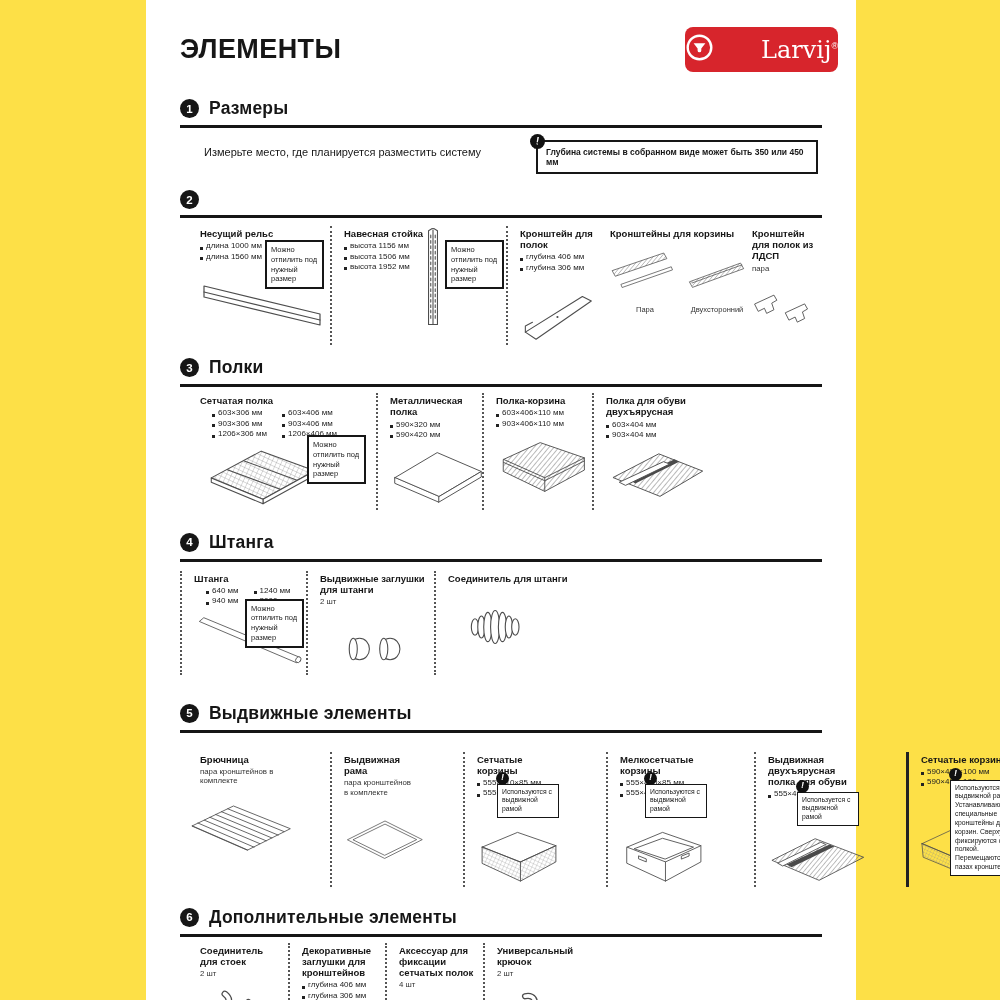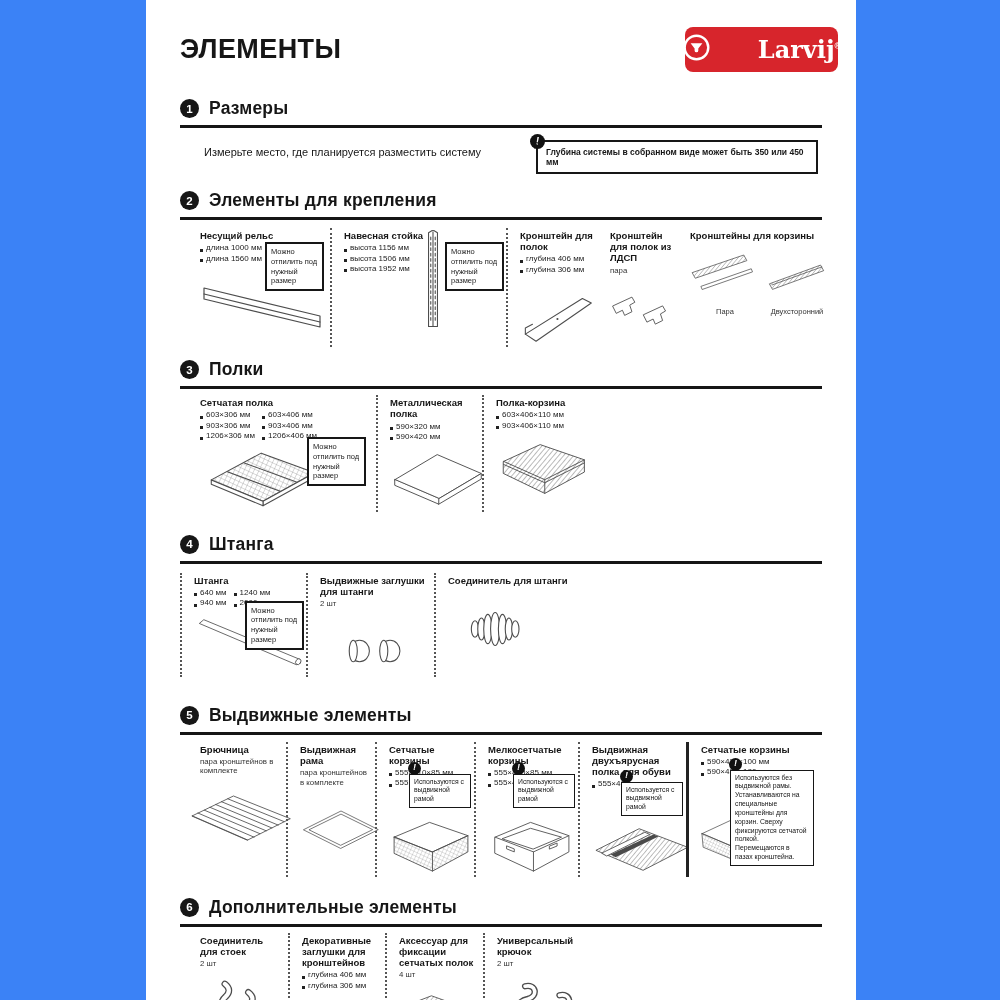--- a/index.html
+++ b/index.html
@@ -1,56 +1,56 @@
 <!DOCTYPE html>
 <html><head>
 <meta charset="utf-8">
 <style>
   html,body{margin:0;padding:0;background:#ececec;}
   body{font-family:"Liberation Sans", sans-serif;color:#161616;}
-  .stage{position:relative;width:1000px;height:1000px;background:#3b82f6;overflow:hidden;}
+  .stage{position:relative;width:1000px;height:1000px;background:#fde047;overflow:hidden;}
   .page{position:absolute;left:146px;top:0;width:710px;height:1000px;background:#ffffff;}
   .inner{padding:0 34px;}
 
   
   .hdr{display:flex;align-items:center;justify-content:space-between;padding-top:27px;}
   .title{font-size:27px;font-weight:800;letter-spacing:.4px;}
   .logo{width:153px;height:45px;border-radius:8px;background:#d7252c;display:flex;align-items:center;justify-content:center;gap:7px;margin-right:-16px;}
-  .brand{font-family:"DejaVu Serif", serif;font-weight:700;font-size:24px;color:#fff;line-height:1;margin-left:40px;}
+  .brand{font-family:"DejaVu Serif", serif;font-weight:400;font-size:24px;color:#fff;line-height:1;margin-left:40px;}
   .brand sup{font-size:9px;font-family:"Liberation Sans",sans-serif;}
 
   
   .sec-head{display:flex;align-items:center;gap:10px;border-bottom:3px solid #161616;padding-bottom:6px;}
   .badge{flex:none;width:19px;height:19px;border-radius:50%;background:#161616;color:#fff;font-size:11.5px;font-weight:700;display:grid;place-items:center;}
   .sec-title{font-size:17.5px;font-weight:800;letter-spacing:.2px;}
   .mh1{margin-top:26px}.mh2{margin-top:16px}.mh3{margin-top:12px}.mh4{margin-top:22px}.mh5{margin-top:28px}.mh6{margin-top:20px}
 
   
   .row1{display:flex;align-items:flex-start;justify-content:space-between;margin-top:12px;}
   .intro{font-size:11px;margin-left:24px;margin-top:6px;}
   .note1{position:relative;border:2px solid #161616;background:#fff;font-size:8.5px;font-weight:700;padding:5px 8px;margin-right:4px;max-width:262px;}
   .pin{position:absolute;top:-8px;left:-8px;width:15px;height:15px;border-radius:50%;background:#111;color:#fff;display:grid;place-items:center;font-size:10px;font-weight:700;z-index:4;}
   .pin::after{content:"";position:absolute;bottom:-3px;left:2px;border:3px solid transparent;border-top:5px solid #111;transform:rotate(30deg);}
 
   
   .row{display:flex;align-items:stretch;}
   .row2{margin-top:8px;min-height:102px;}
   .row3{margin-top:6px;min-height:100px;}
   .row4{margin-top:9px;min-height:97px;}
-  .row5{margin-top:7px;min-height:112px;}
+  .row5{margin-top:19px;min-height:112px;gap:44px;}
   .row6{margin-top:6px;min-height:120px;}
   .col{position:relative;flex:none;box-sizing:border-box;padding:2px 5px 0 12px;}
   .first{padding-left:20px;}
   .dL{border-left:2px dotted #555;}
   .dS{border-left:3px solid #222;}
   .it{font-size:9.5px;font-weight:700;line-height:1.18;margin-bottom:2px;}
   .sub{font-size:7.8px;color:#333;line-height:1.25;}
   .b{display:flex;gap:3px;align-items:center;font-size:8px;color:#222;line-height:1.3;}
   .bm{flex:none;width:3px;height:3px;background:#222;margin-top:3.5px;}
-  .bcols{display:flex;gap:7px;}
+  .bcols{display:flex;gap:15px;margin-left:12px;}
   .cutbox{position:absolute;border:2px solid #161616;background:#fff;font-size:7.5px;line-height:1.3;padding:3px 4px;width:47px;z-index:3;color:#222;}
   .alert{position:absolute;border:1.5px solid #161616;background:#fff;font-size:6.8px;line-height:1.3;padding:3px 4px;width:52px;z-index:3;top:32px;right:3px;}
   .alert .pin{top:-13px;left:-2px;width:13px;height:13px;font-size:9px;}
   .alert.big{width:74px;top:28px;right:4px;}
   .ill{margin-top:6px;}
   .ill svg{display:block;}
   svg .ln{stroke:#4d4d4d;stroke-width:1.2;stroke-linejoin:round;stroke-linecap:round;fill:none;}
   svg .wh{fill:#fff;}
   svg .ht{fill:url(#hat);}
   svg .gr{fill:url(#grd);}
@@ -110,21 +110,20 @@
     <div class="note1">
       <span class="pin">
               <i>!</i>
             </span>
       <span>Глубина системы в собранном виде может быть 350 или 450 мм</span>
     </div>
   </div>
 
   <div class="sec-head mh2">
     <span class="badge">2</span>
-    <span class="sec-title">Элементы для крепления</span>
   </div>
   <div class="row row2">
     <div class="col first s2c1">
       <div class="it">Несущий рельс</div>
       <div class="b">
               <span class="bm"></span>
               <span>длина 1000 мм</span>
             </div>
       <div class="b">
               <span class="bm"></span>
@@ -170,30 +169,20 @@
             </div>
       <div class="b">
               <span class="bm"></span>
               <span>глубина 306 мм</span>
             </div>
       <div class="ill" style="margin-top:16px">
         <svg width="82" height="56" viewBox="0 0 92 62">
           <polygon class="ln wh" points="6,48 70,8 80,13 18,56"></polygon>
           <polyline class="ln" points="6,48 6,41 14,37"></polyline>
           <circle class="dk" cx="42" cy="31" r="1.2"></circle>
-        </svg>
-      </div>
-    </div>
-    <div class="col s2c4">
-      <div class="it">Кронштейн для полок из ЛДСП</div>
-      <div class="sub">пара</div>
-      <div class="ill" style="margin-top:10px">
-        <svg width="76" height="52" viewBox="0 0 104 58">
-          <path class="ln wh" d="M4 22 L30 10 L34 17 L27 21 L30 30 L20 35 L17 28 L9 32 Z"></path>
-          <path class="ln wh" d="M46 34 L72 22 L76 29 L69 33 L72 42 L62 47 L59 40 L51 44 Z"></path>
         </svg>
       </div>
     </div>
     <div class="col s2c5">
       <div class="it">Кронштейны для корзины</div>
       <div class="pairwrap">
         <div>
           <svg width="70" height="52" viewBox="0 0 112 76">
             <polygon class="ln ht" points="4,34 86,6 91,15 9,43"></polygon>
             <polygon class="ln wh" points="18,56 98,28 100,33 20,61"></polygon>
@@ -202,20 +191,30 @@
         </div>
         <div>
           <svg width="62" height="52" viewBox="0 0 100 76">
             <polygon class="ln ht" points="6,52 88,22 93,31 11,61"></polygon>
             <line class="ln" x1="10" y1="54" x2="90" y2="25"></line>
           </svg>
           <div class="cap">Двухсторонний</div>
         </div>
       </div>
     </div>
+    <div class="col s2c4">
+      <div class="it">Кронштейн для полок из ЛДСП</div>
+      <div class="sub">пара</div>
+      <div class="ill" style="margin-top:10px">
+        <svg width="76" height="52" viewBox="0 0 104 58">
+          <path class="ln wh" d="M4 22 L30 10 L34 17 L27 21 L30 30 L20 35 L17 28 L9 32 Z"></path>
+          <path class="ln wh" d="M46 34 L72 22 L76 29 L69 33 L72 42 L62 47 L59 40 L51 44 Z"></path>
+        </svg>
+      </div>
+    </div>
   </div>
 
   <div class="sec-head mh3">
     <span class="badge">3</span>
     <span class="sec-title">Полки</span>
   </div>
   <div class="row row3">
     <div class="col first s3c1">
       <div class="it">Сетчатая полка</div>
       <div class="bcols">
@@ -286,20 +285,38 @@
       <div class="b">
               <span class="bm"></span>
               <span>903×406×110 мм</span>
             </div>
       <div class="ill">
         <svg width="96" height="64" viewBox="0 0 118 84">
           <polygon class="ln ht" points="6,32 54,10 112,30 112,46 60,74 6,48"></polygon>
           <polyline class="ln" points="6,32 60,56 112,30"></polyline>
           <polyline class="ln" points="6,36 60,60 112,34"></polyline>
           <line class="ln" x1="60" y1="56" x2="60" y2="74"></line>
+        </svg>
+      </div>
+    </div>
+    <div class="col dL s3c5">
+      <div class="it">Полка для обуви двухъярусная</div>
+      <div class="b">
+              <span class="bm"></span>
+              <span>603×404 мм</span>
+            </div>
+      <div class="b">
+              <span class="bm"></span>
+              <span>903×404 мм</span>
+            </div>
+      <div class="ill">
+        <svg width="104" height="58" viewBox="0 0 122 74">
+          <polygon class="ln ht" points="4,40 62,10 118,32 64,64"></polygon>
+          <polygon class="dk" points="26,44 82,17 88,20 32,48"></polygon>
+          <polygon class="ln wh" points="12,46 68,20 76,23 20,50"></polygon>
         </svg>
       </div>
     </div>
   </div>
 
   <div class="sec-head mh4">
     <span class="badge">4</span>
     <span class="sec-title">Штанга</span>
   </div>
   <div class="row row4">

